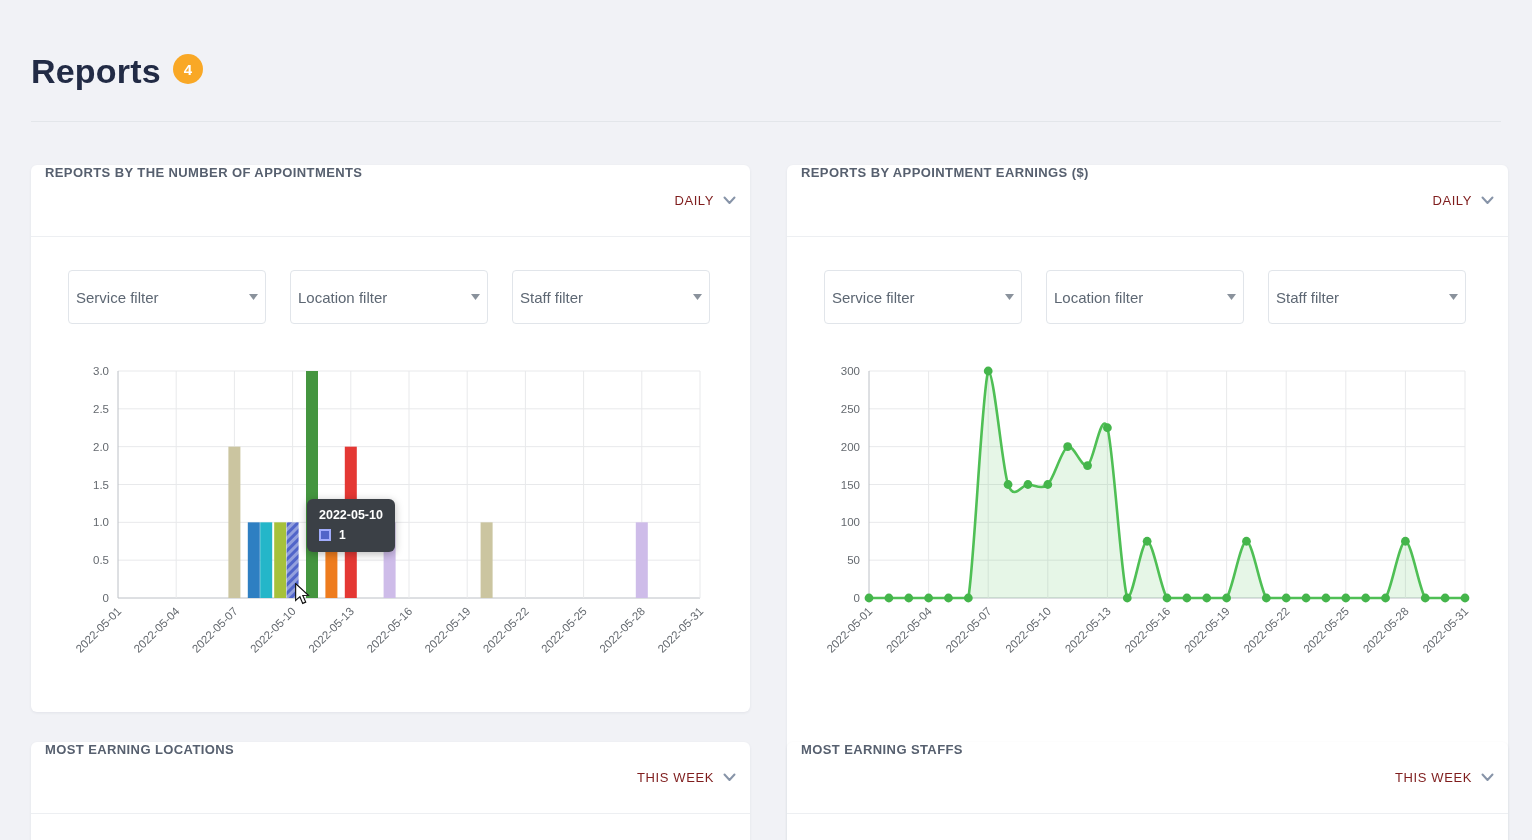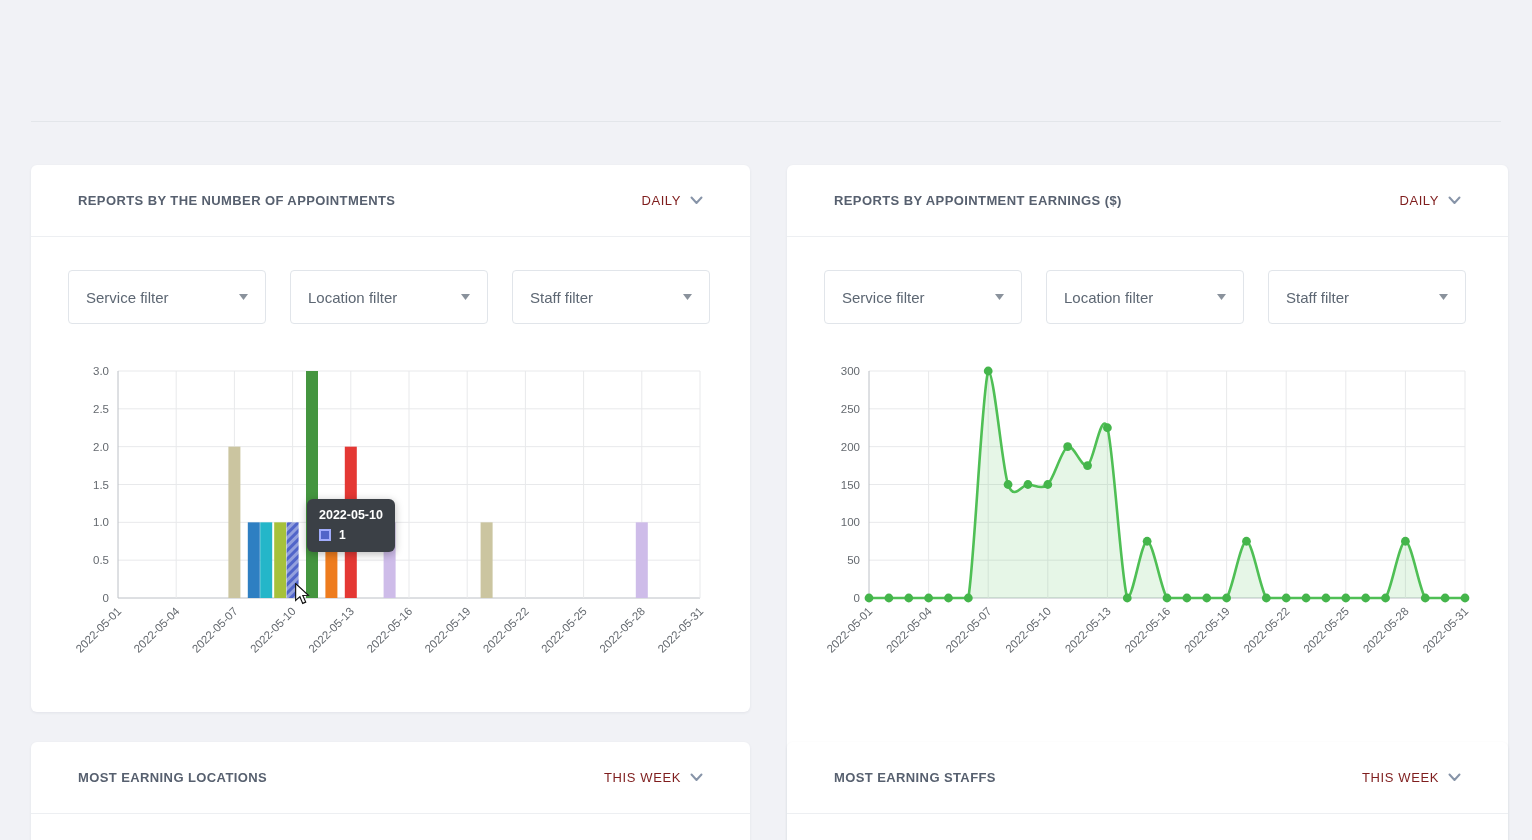--- a/index.html
+++ b/index.html
@@ -12,48 +12,52 @@
   .badge { width:30px; height:30px; border-radius:50%; background:#f9a826; color:#fff;
            font-size:15px; font-weight:700; display:flex; align-items:center; justify-content:center; margin-top:2px; }
   .divider { position:absolute; left:31px; right:31px; top:121px; height:1px; background:#e3e6ea; }
 
   .card { position:absolute; background:#fff; border-radius:6px; box-shadow:0 1px 3px rgba(25,39,70,.07); }
   .card-appointments { left:31px;  top:165px; width:719px; height:547px; }
   .card-earnings     { left:787px; top:165px; width:721px; height:680px; }
   .card-locations    { left:31px;  top:742px; width:719px; height:130px; }
   .card-staffs       { left:787px; top:742px; width:721px; height:130px; }
 
-  .card-header { height:72px; display:flex; justify-content:space-between; align-items:center;
-                 padding:0 47px; border-bottom:1px solid #edeff2; }
+  .card-header { height:72px; display:flex; justify-content:space-between; 
+                 padding:0 14px; border-bottom:1px solid #edeff2; }
   .card-title { font-size:13px; font-weight:700; color:#57606f; letter-spacing:.4px; text-transform:uppercase; }
   .period { display:flex; align-items:center; gap:9px; font-size:13px; font-weight:400;
             color:#7f1d1d; letter-spacing:.6px; cursor:pointer; text-transform:uppercase; }
   .period svg { display:block; }
 
   .filters { display:flex; gap:24px; margin:33px 30px 0 37px; }
   .filter { width:198px; height:54px; border:1px solid #e1e5ea; border-radius:4px; background:#fff;
-            display:flex; align-items:center; justify-content:space-between; padding:0 17px;
+            display:flex; align-items:center; justify-content:space-between; padding:0 7px;
             font-size:15px; color:#5d6773; cursor:pointer; }
 
   .chart { position:absolute; left:30px; top:198px; }
   svg text.tick { font-family:"Liberation Sans", sans-serif; font-size:11.5px; fill:#64696f; }
 
   .tooltip { position:absolute; left:276px; top:334px; background:#3b4046; border-radius:6px;
              padding:9px 12px 10px 12px; color:#fff; box-shadow:0 2px 8px rgba(0,0,0,.28); z-index:5; }
   .tt-title { font-size:12.5px; font-weight:700; margin-bottom:6px; white-space:nowrap; }
   .tt-row { display:flex; align-items:center; font-size:12px; font-weight:700; }
   .tt-box { width:12px; height:12px; margin-right:8px; border:2px solid rgba(165,176,255,.95); display:inline-block; }
 
   .cursor { position:absolute; left:294px; top:583px; z-index:6; }
 </style>
 </head>
 <body>
 
 <div class="page">
 
+  <div class="title-row">
+    <h1 class="page-title">Reports</h1>
+    <span class="badge">4</span>
+  </div>
   <div class="divider"></div>
 
   <section class="card card-appointments">
     <header class="card-header">
       <h2 class="card-title">REPORTS BY THE NUMBER OF APPOINTMENTS</h2>
       <div class="period">
         <span>DAILY</span>
         <svg width="13" height="9" viewBox="0 0 13 9">
           <polyline points="1.5,1.5 6.5,7 11.5,1.5" fill="none" stroke="#8794a8" stroke-width="2" stroke-linecap="round" stroke-linejoin="round"></polyline>
         </svg>

